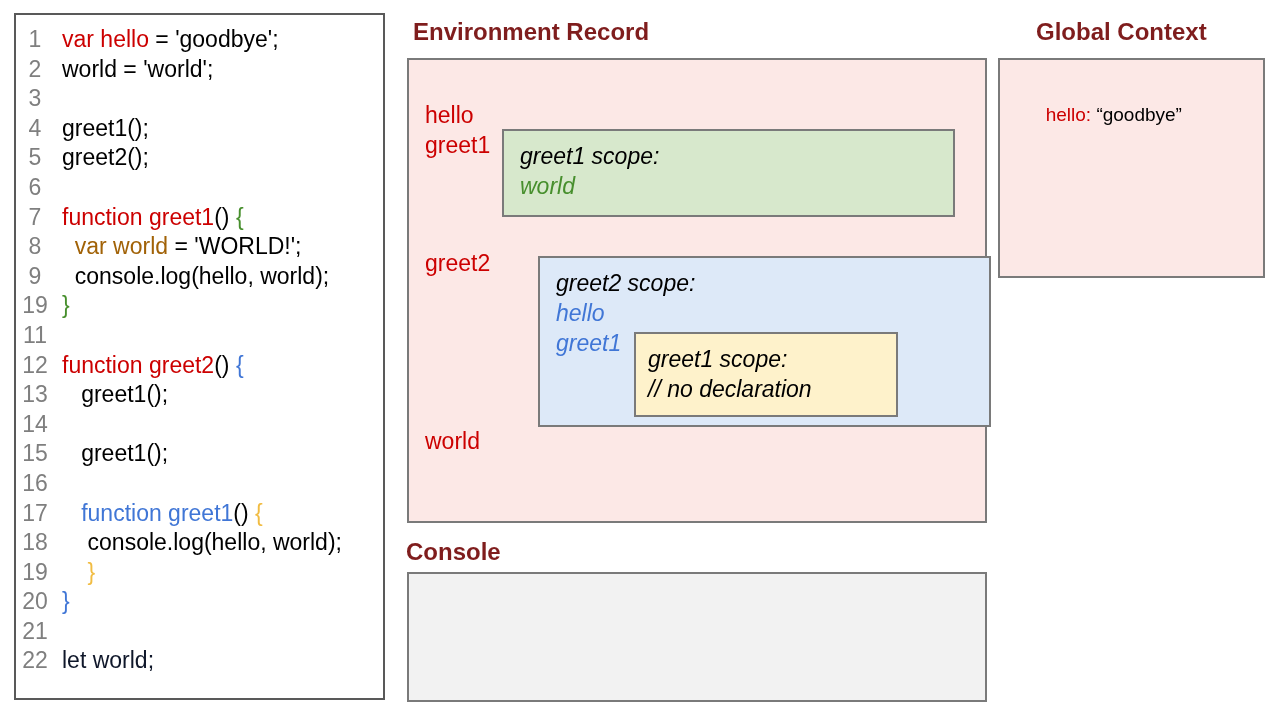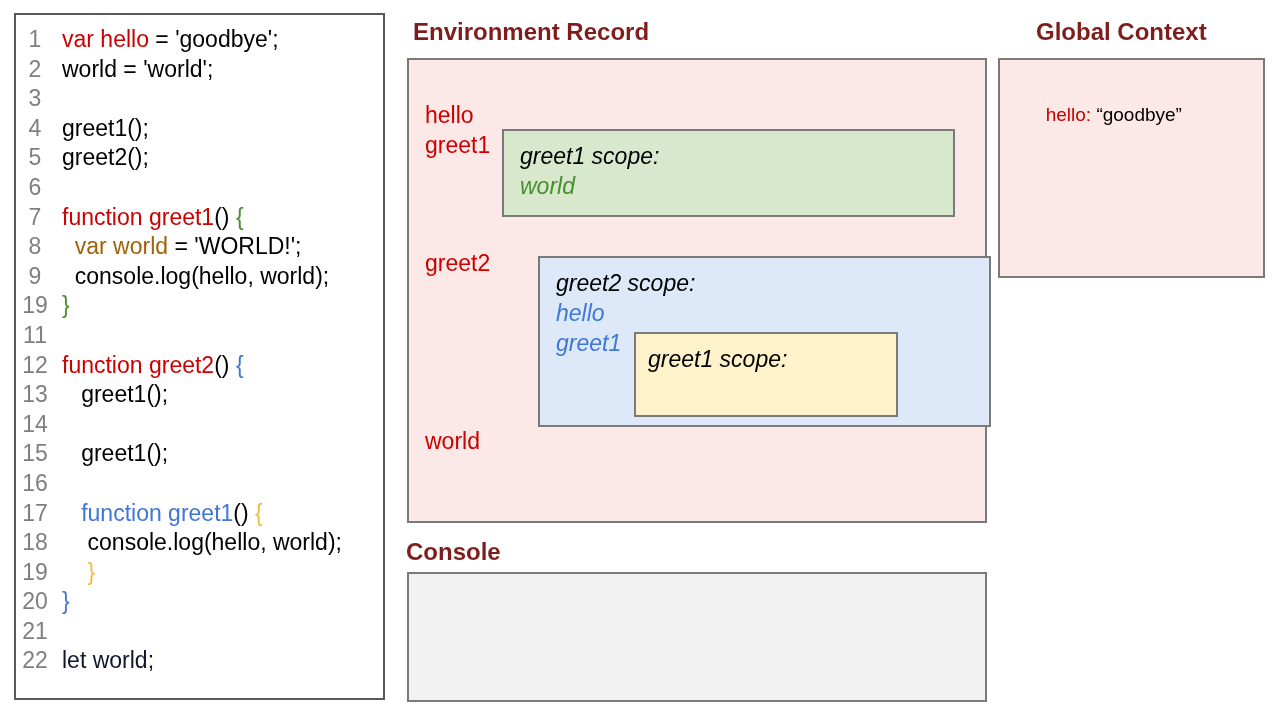--- a/index.html
+++ b/index.html
@@ -180,20 +180,21 @@
 
       <div class="scope-box greet2-box">
         <div class="inner">
           <div class="scope-label pos-a">greet2 scope:</div>
           <div class="entry entry-blue pos-b">hello</div>
           <div class="entry entry-blue pos-c">greet1</div>
 
           <div class="scope-box nested-greet1-box">
             <div class="inner">
               <div class="scope-label pos-a">greet1 scope:</div>
+              <div class="entry pos-b">// no declaration</div>
             </div>
           </div>
         </div>
       </div>
     </div>
   </div>
 
   <div class="sec-title gc-title">Global Context</div>
 
   <div class="gc-box">

